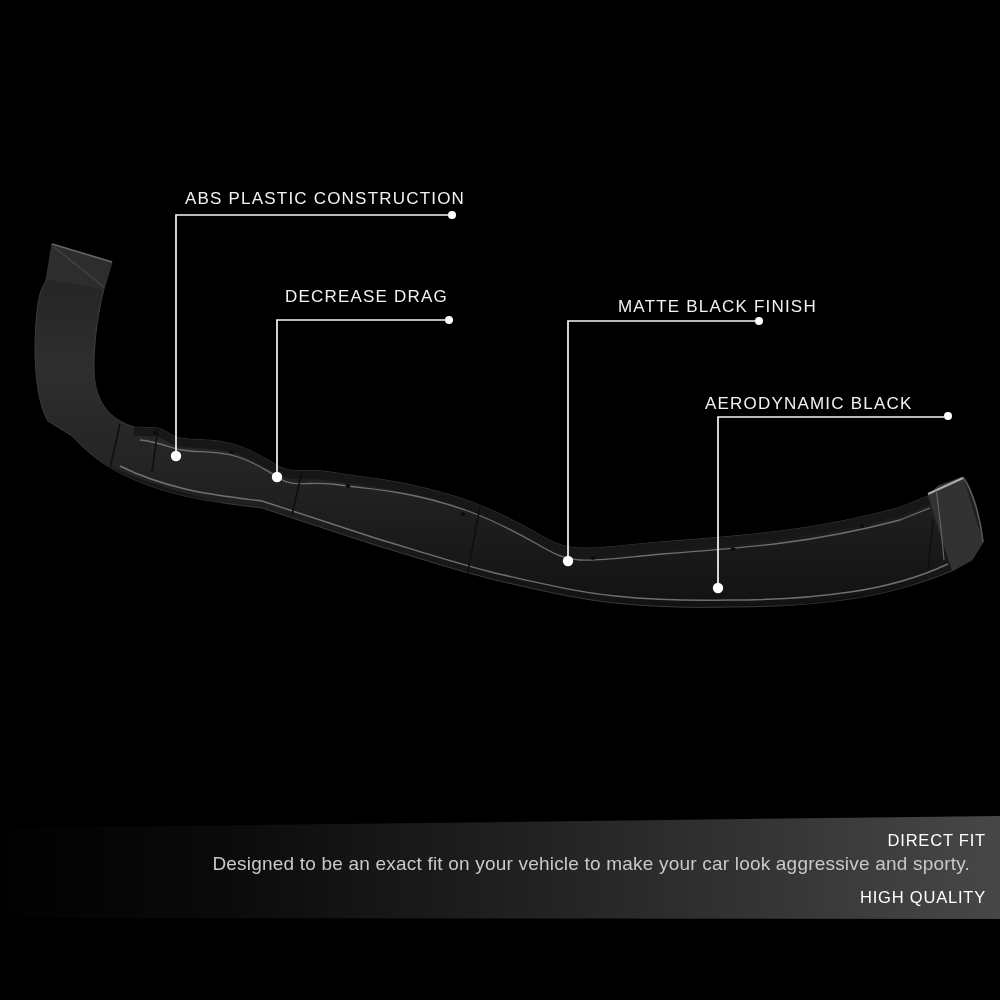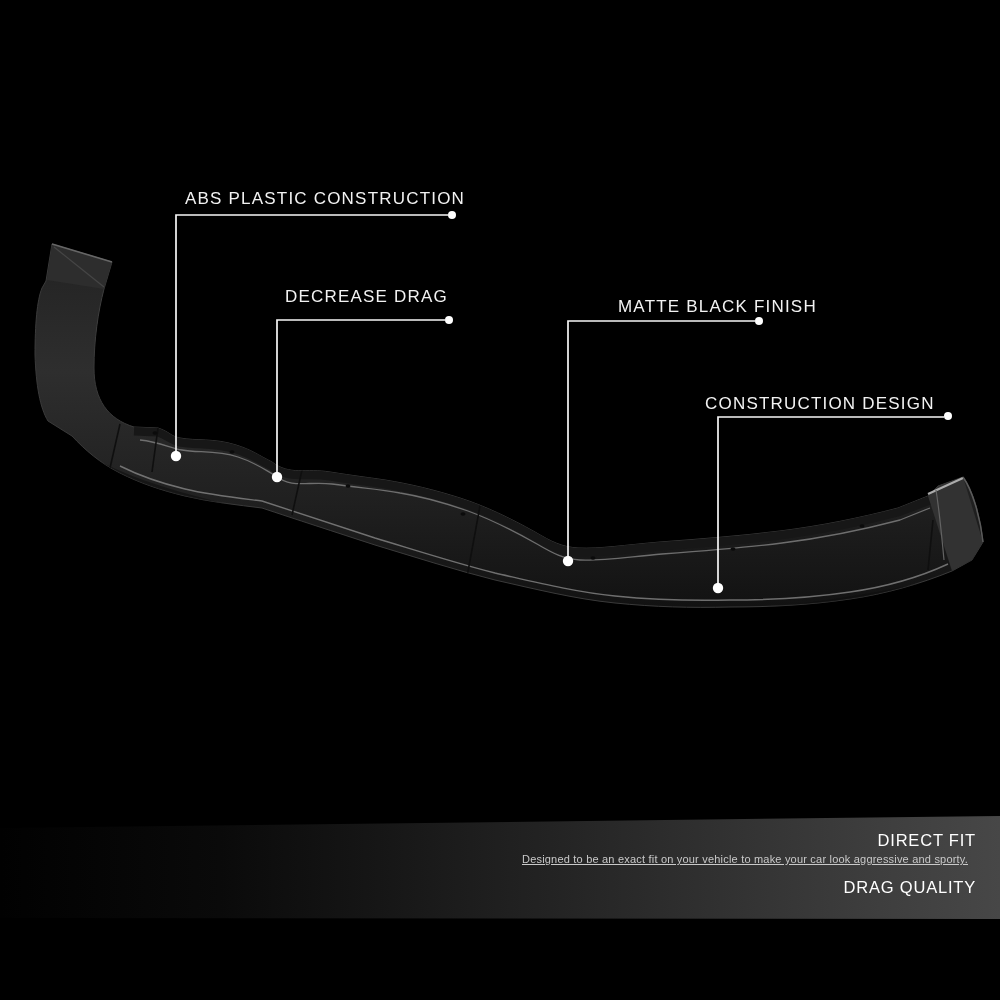--- a/index.html
+++ b/index.html
@@ -23,37 +23,36 @@
   #callout-label-2{left:285px;top:287px;}
   #callout-label-3{left:570px;top:297px;margin-left:48px;}
   #callout-label-4{left:705px;top:394px;}
   .info-band{
     position:absolute;
     left:0;top:816px;
     width:1000px;height:103px;
     background:linear-gradient(90deg,#010101 0%,#0a0a0a 22%,#232323 55%,#3e3e3e 88%,#474747 100%);
     clip-path:polygon(0 12px,100% 0,100% 100%,0 99%);
     box-sizing:border-box;
-    padding:15px 24px 0 0;
+    padding:15px 14px 0 0;
     text-align:right;
   }
   .info-heading{
     margin:0;
     font-size:16.5px;
     font-weight:400;
     letter-spacing:0.8px;
     color:#ffffff;
   }
   .info-body{
-    margin:3px 8px 13px;
-    font-size:11px;
+    margin:3px 16px 13px;
+    font-size:19px;
     font-weight:400;
     letter-spacing:0.2px;
     color:#c9c9c9;
-    text-decoration:underline;
   }
 </style>
 </head>
 <body>
 
 <div class="stage">
 
   <svg class="render" width="1000" height="1000" viewBox="0 0 1000 1000">
     <defs>
       <linearGradient id="bodyGrad" x1="0" y1="0" x2="0" y2="1">
@@ -223,25 +222,25 @@
       <circle cx="568" cy="561" r="5.2"></circle>
       <circle cx="759" cy="321" r="4"></circle>
       <circle cx="718" cy="588" r="5.2"></circle>
       <circle cx="948" cy="416" r="4"></circle>
     </g>
   </svg>
 
   <div class="callout-label" id="callout-label-1">ABS PLASTIC CONSTRUCTION</div>
   <div class="callout-label" id="callout-label-2">DECREASE DRAG</div>
   <div class="callout-label" id="callout-label-3">MATTE BLACK FINISH</div>
-  <div class="callout-label" id="callout-label-4">CONSTRUCTION DESIGN</div>
+  <div class="callout-label" id="callout-label-4">AERODYNAMIC BLACK</div>
 
   <div class="info-band">
     <div>
       <h3 class="info-heading">DIRECT FIT</h3>
       <p class="info-body">Designed to be an exact fit on your vehicle to make your car look aggressive and sporty.</p>
     </div>
     <div>
-      <h3 class="info-heading">DRAG QUALITY</h3>
+      <h3 class="info-heading">HIGH QUALITY</h3>
     </div>
   </div>
 
 </div>
 
 </body></html>

